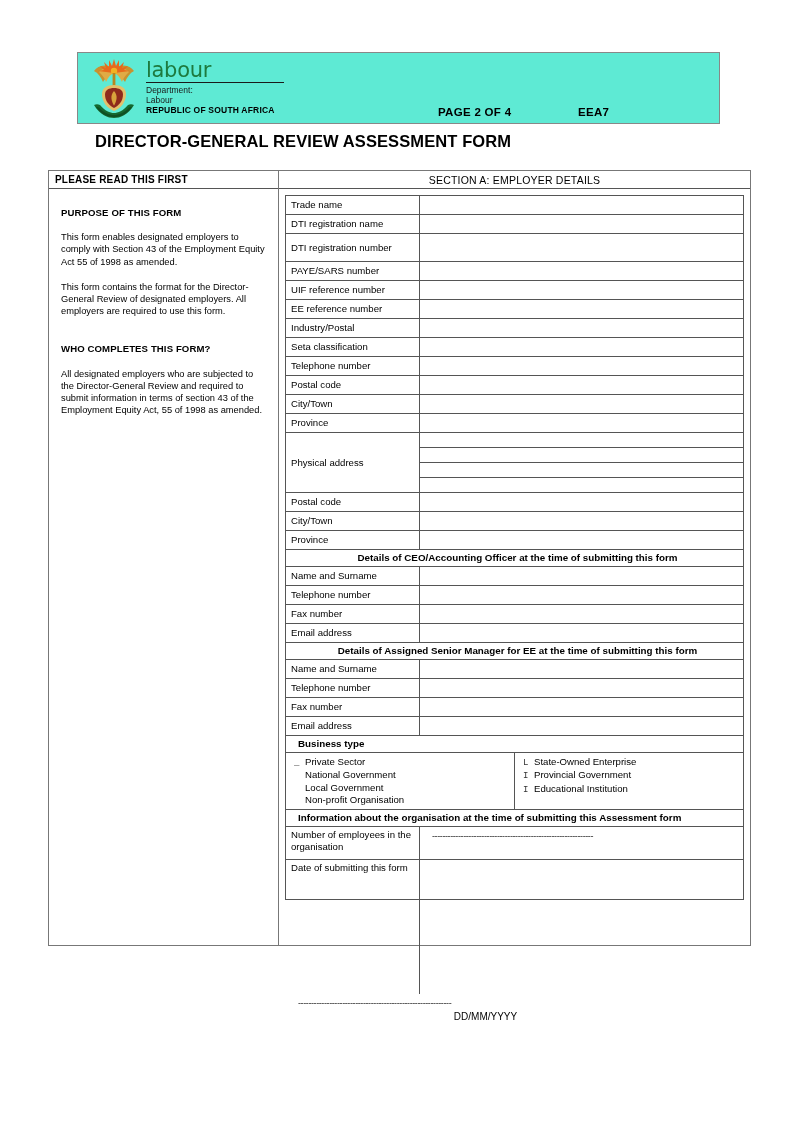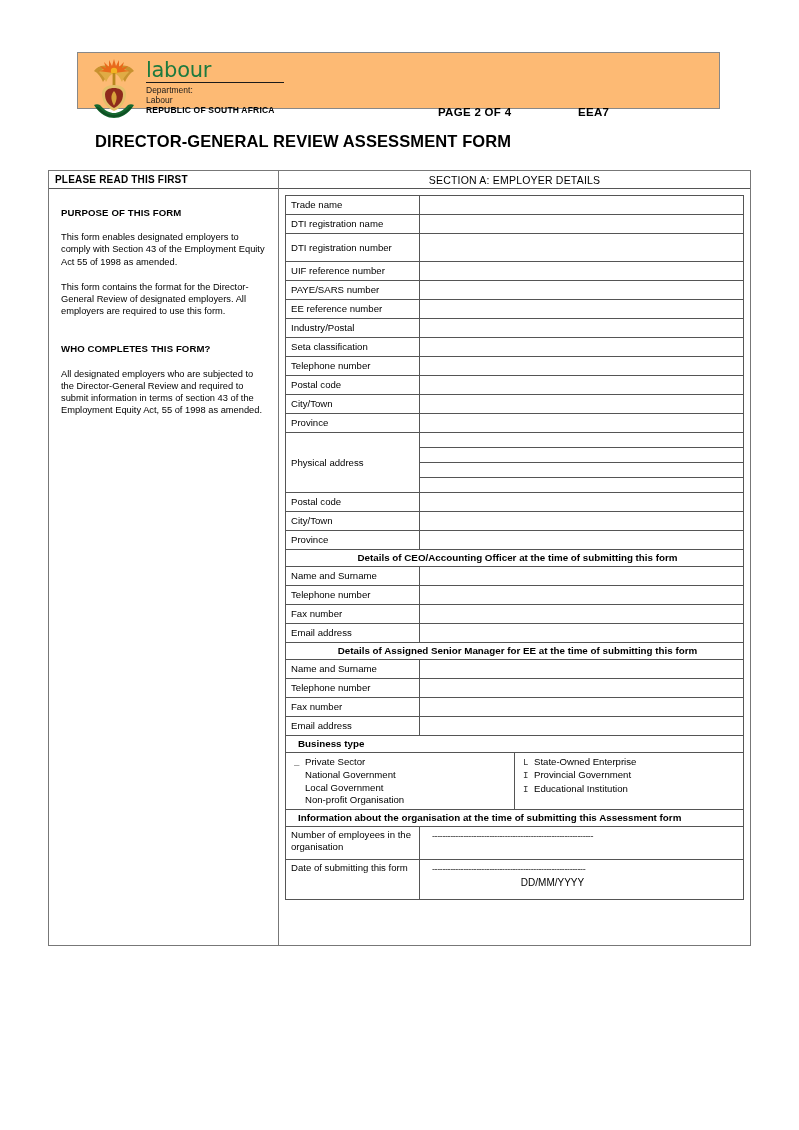--- a/index.html
+++ b/index.html
@@ -15,24 +15,24 @@
     position: relative;
     overflow: hidden;
   }
 
   
   .logo-box {
     position: absolute;
     left: 77px;
     top: 52px;
     width: 643px;
-    height: 57px;
+    height: 72px;
     border: 1.5px solid #888888;
     box-sizing: border-box;
-    background: #fdba74;
+    background: #5eead4;
   }
   .logo-inner {
     position: absolute;
     left: 10px;
     top: 4px;
     display: flex;
     align-items: flex-start;
   }
   .coat {
     width: 52px;
@@ -272,21 +272,21 @@
     font-family: "Liberation Sans", sans-serif;
   }
   .val-pad { padding: 4px 0 0 12px; }
   .ddmm {
     text-align: center;
     font-size: 10px;
     padding-top: 3px;
     padding-right: 70px;
   }
   .row.h34 { height: 33px; }
-  .row.h40 { height: 40px; }
+  .row.h40 { height: 40px; flex-direction: column; }
   .lastrow { border-bottom: 1.2px solid #555555; }
 </style>
 </head>
 <body>
 
 <div class="logo-box">
   <div class="logo-inner">
     <div class="coat">
       <svg width="52" height="62" viewBox="0 0 52 62">
         <g>
@@ -348,25 +348,25 @@
       </div>
       <div class="row h22">
         <div class="lbl">DTI registration name</div>
         <div class="val"></div>
       </div>
       <div class="row h30">
         <div class="lbl">DTI registration number</div>
         <div class="val"></div>
       </div>
       <div class="row h22">
+        <div class="lbl">PAYE/SARS number</div>
+        <div class="val"></div>
+      </div>
+      <div class="row h22">
         <div class="lbl">UIF reference number</div>
-        <div class="val"></div>
-      </div>
-      <div class="row h22">
-        <div class="lbl">PAYE/SARS number</div>
         <div class="val"></div>
       </div>
       <div class="row h22">
         <div class="lbl">EE reference number</div>
         <div class="val"></div>
       </div>
       <div class="row h22">
         <div class="lbl">Industry/Postal</div>
         <div class="val"></div>
       </div>

